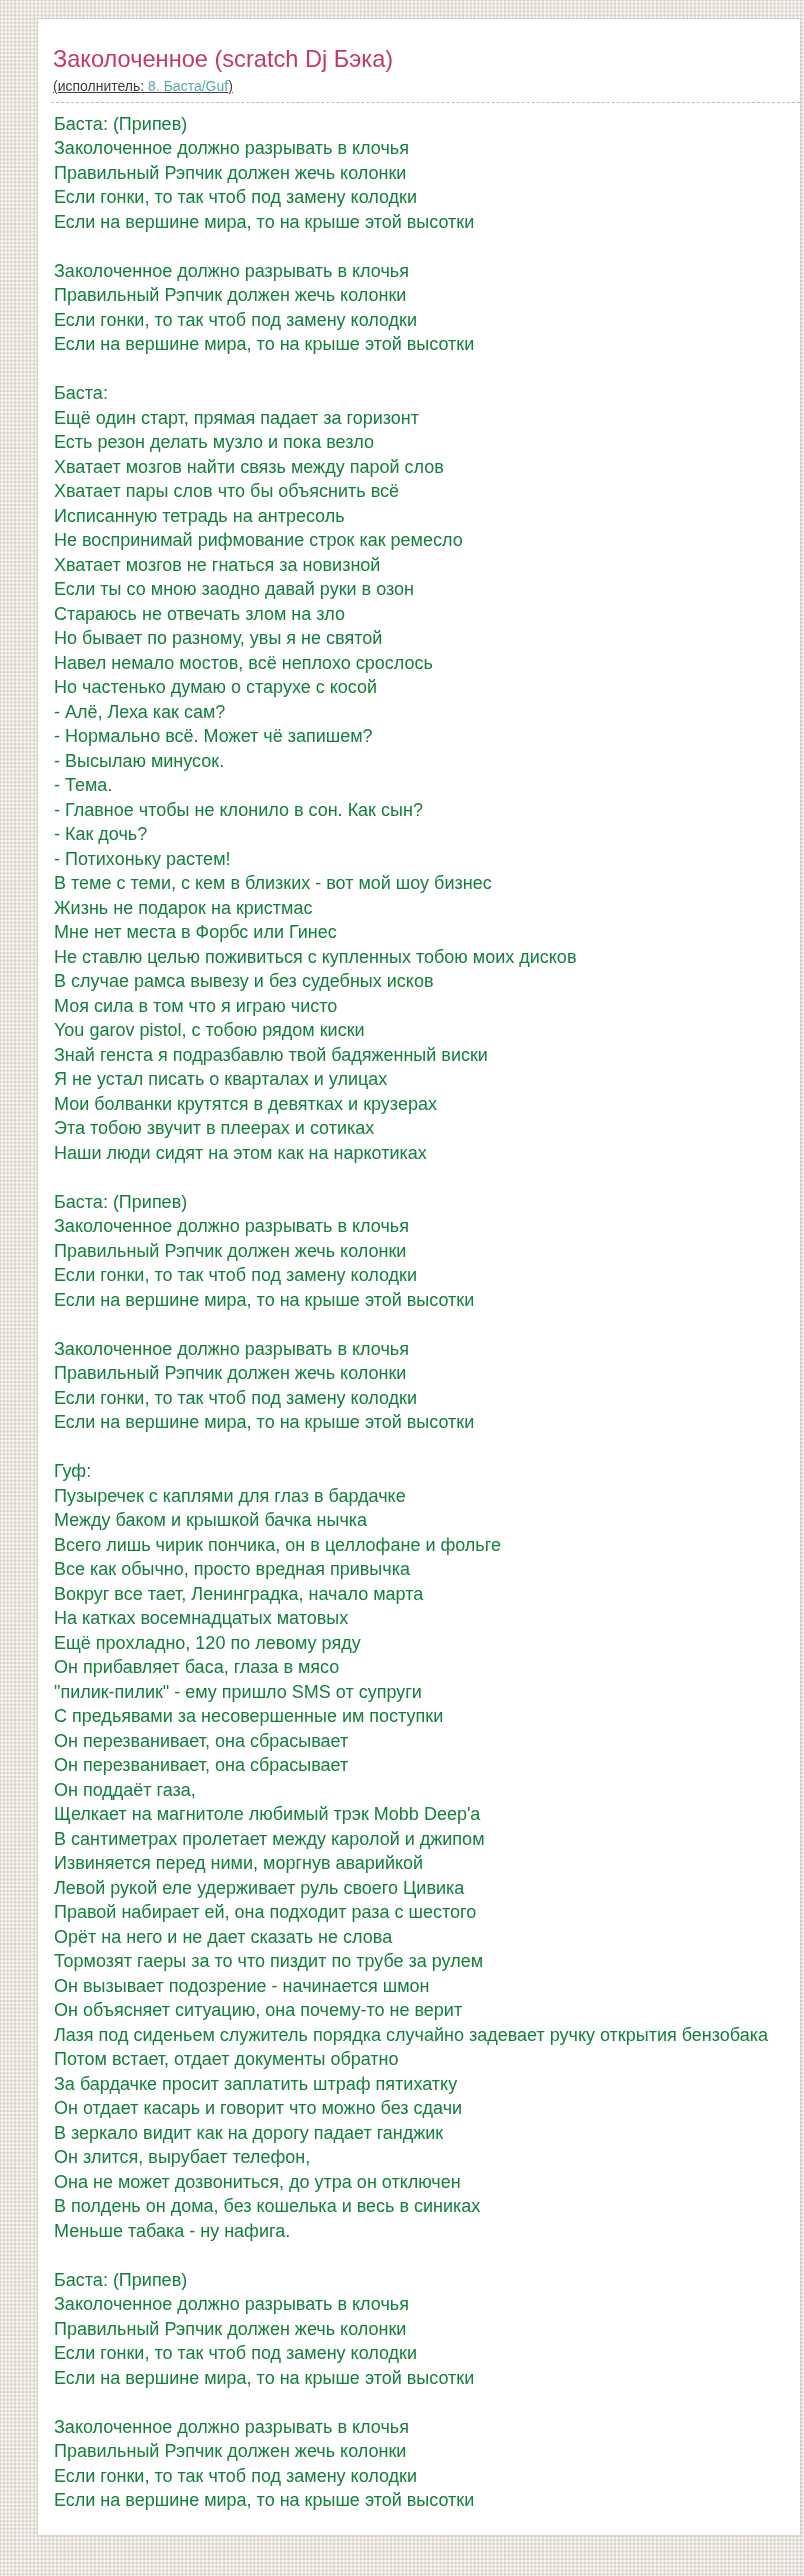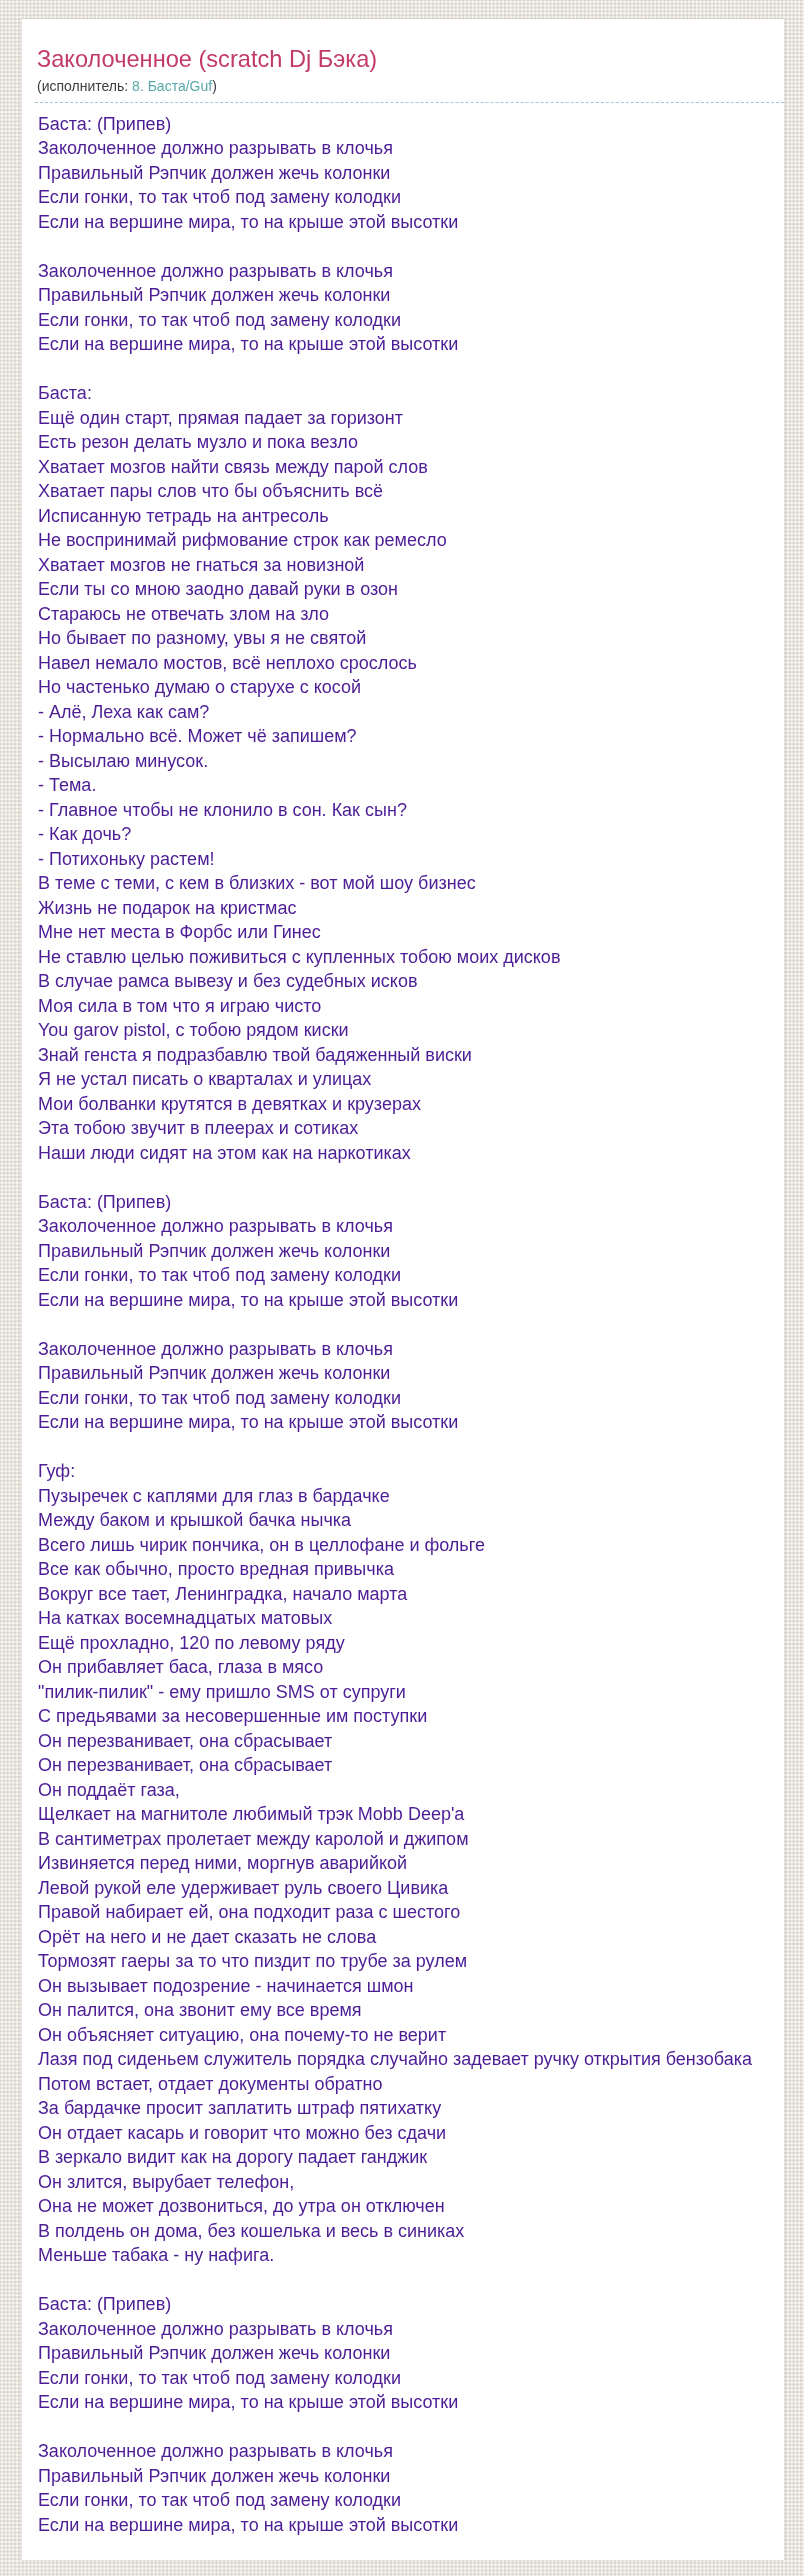--- a/index.html
+++ b/index.html
@@ -13,21 +13,21 @@
     background-color: #e9e5de;
     background-image:
       radial-gradient(rgba(255,255,255,0.75) 0.8px, transparent 0.9px),
       radial-gradient(rgba(172,162,148,0.28) 0.8px, transparent 0.9px);
     background-size: 3.8px 3.8px, 3.8px 3.8px;
     background-position: 0 0, 1.9px 1.9px;
     font-family: "Liberation Sans", "DejaVu Sans", sans-serif;
   }
   .card {
     position: absolute;
-    left: 22px;
+    left: 38px;
     top: 19px;
     width: 762px;
     min-height: 2510px;
     background: #ffffff;
     box-shadow: 0 0 2.8px rgba(0,0,0,0.14);
     padding: 26.4px 0 22.6px 0;
     box-sizing: border-box;
     overflow: hidden;
   }
   .header {
@@ -37,37 +37,38 @@
     margin: 0 0 2.8px 0;
     font-size: 23.6px;
     font-weight: 400;
     color: #c23a6b;
     line-height: 1.2;
   }
   .performer-line {
     font-size: 14px;
     color: #3c3c3c;
     line-height: 19px;
+    text-decoration: underline;
   }
   .performer-link {
     color: #5aa7ab;
     text-decoration: none;
     cursor: pointer;
   }
   .header-divider {
     border: 0;
     border-bottom: 0.9px dashed #a4c6d6;
     margin: 6.6px 0 0 13.2px;
     height: 0;
   }
   .lyrics {
     padding: 8.5px 0 0 16px;
     font-size: 18px;
     line-height: 24.5px;
-    color: #4c1d95;
+    color: #15803d;
   }
   .stanza {
     margin: 0 0 24.5px 0;
   }
   .stanza:last-child {
     margin-bottom: 0;
   }
   .line {
     white-space: pre;
   }
@@ -158,21 +159,20 @@
         <div class="line">Он перезванивает, она сбрасывает</div>
         <div class="line">Он поддаёт газа,</div>
         <div class="line">Щелкает на магнитоле любимый трэк Mobb Deep'а</div>
         <div class="line">В сантиметрах пролетает между каролой и джипом</div>
         <div class="line">Извиняется перед ними, моргнув аварийкой</div>
         <div class="line">Левой рукой еле удерживает руль своего Цивика</div>
         <div class="line">Правой набирает ей, она подходит раза с шестого</div>
         <div class="line">Орёт на него и не дает сказать не слова</div>
         <div class="line">Тормозят гаеры за то что пиздит по трубе за рулем</div>
         <div class="line">Он вызывает подозрение - начинается шмон</div>
-        <div class="line">Он палится, она звонит ему все время</div>
         <div class="line">Он объясняет ситуацию, она почему-то не верит</div>
         <div class="line">Лазя под сиденьем служитель порядка случайно задевает ручку открытия бензобака</div>
         <div class="line">Потом встает, отдает документы обратно</div>
         <div class="line">За бардачке просит заплатить штраф пятихатку</div>
         <div class="line">Он отдает касарь и говорит что можно без сдачи</div>
         <div class="line">В зеркало видит как на дорогу падает ганджик</div>
         <div class="line">Он злится, вырубает телефон,</div>
         <div class="line">Она не может дозвониться, до утра он отключен</div>
         <div class="line">В полдень он дома, без кошелька и весь в синиках</div>
         <div class="line">Меньше табака - ну нафига.</div>

